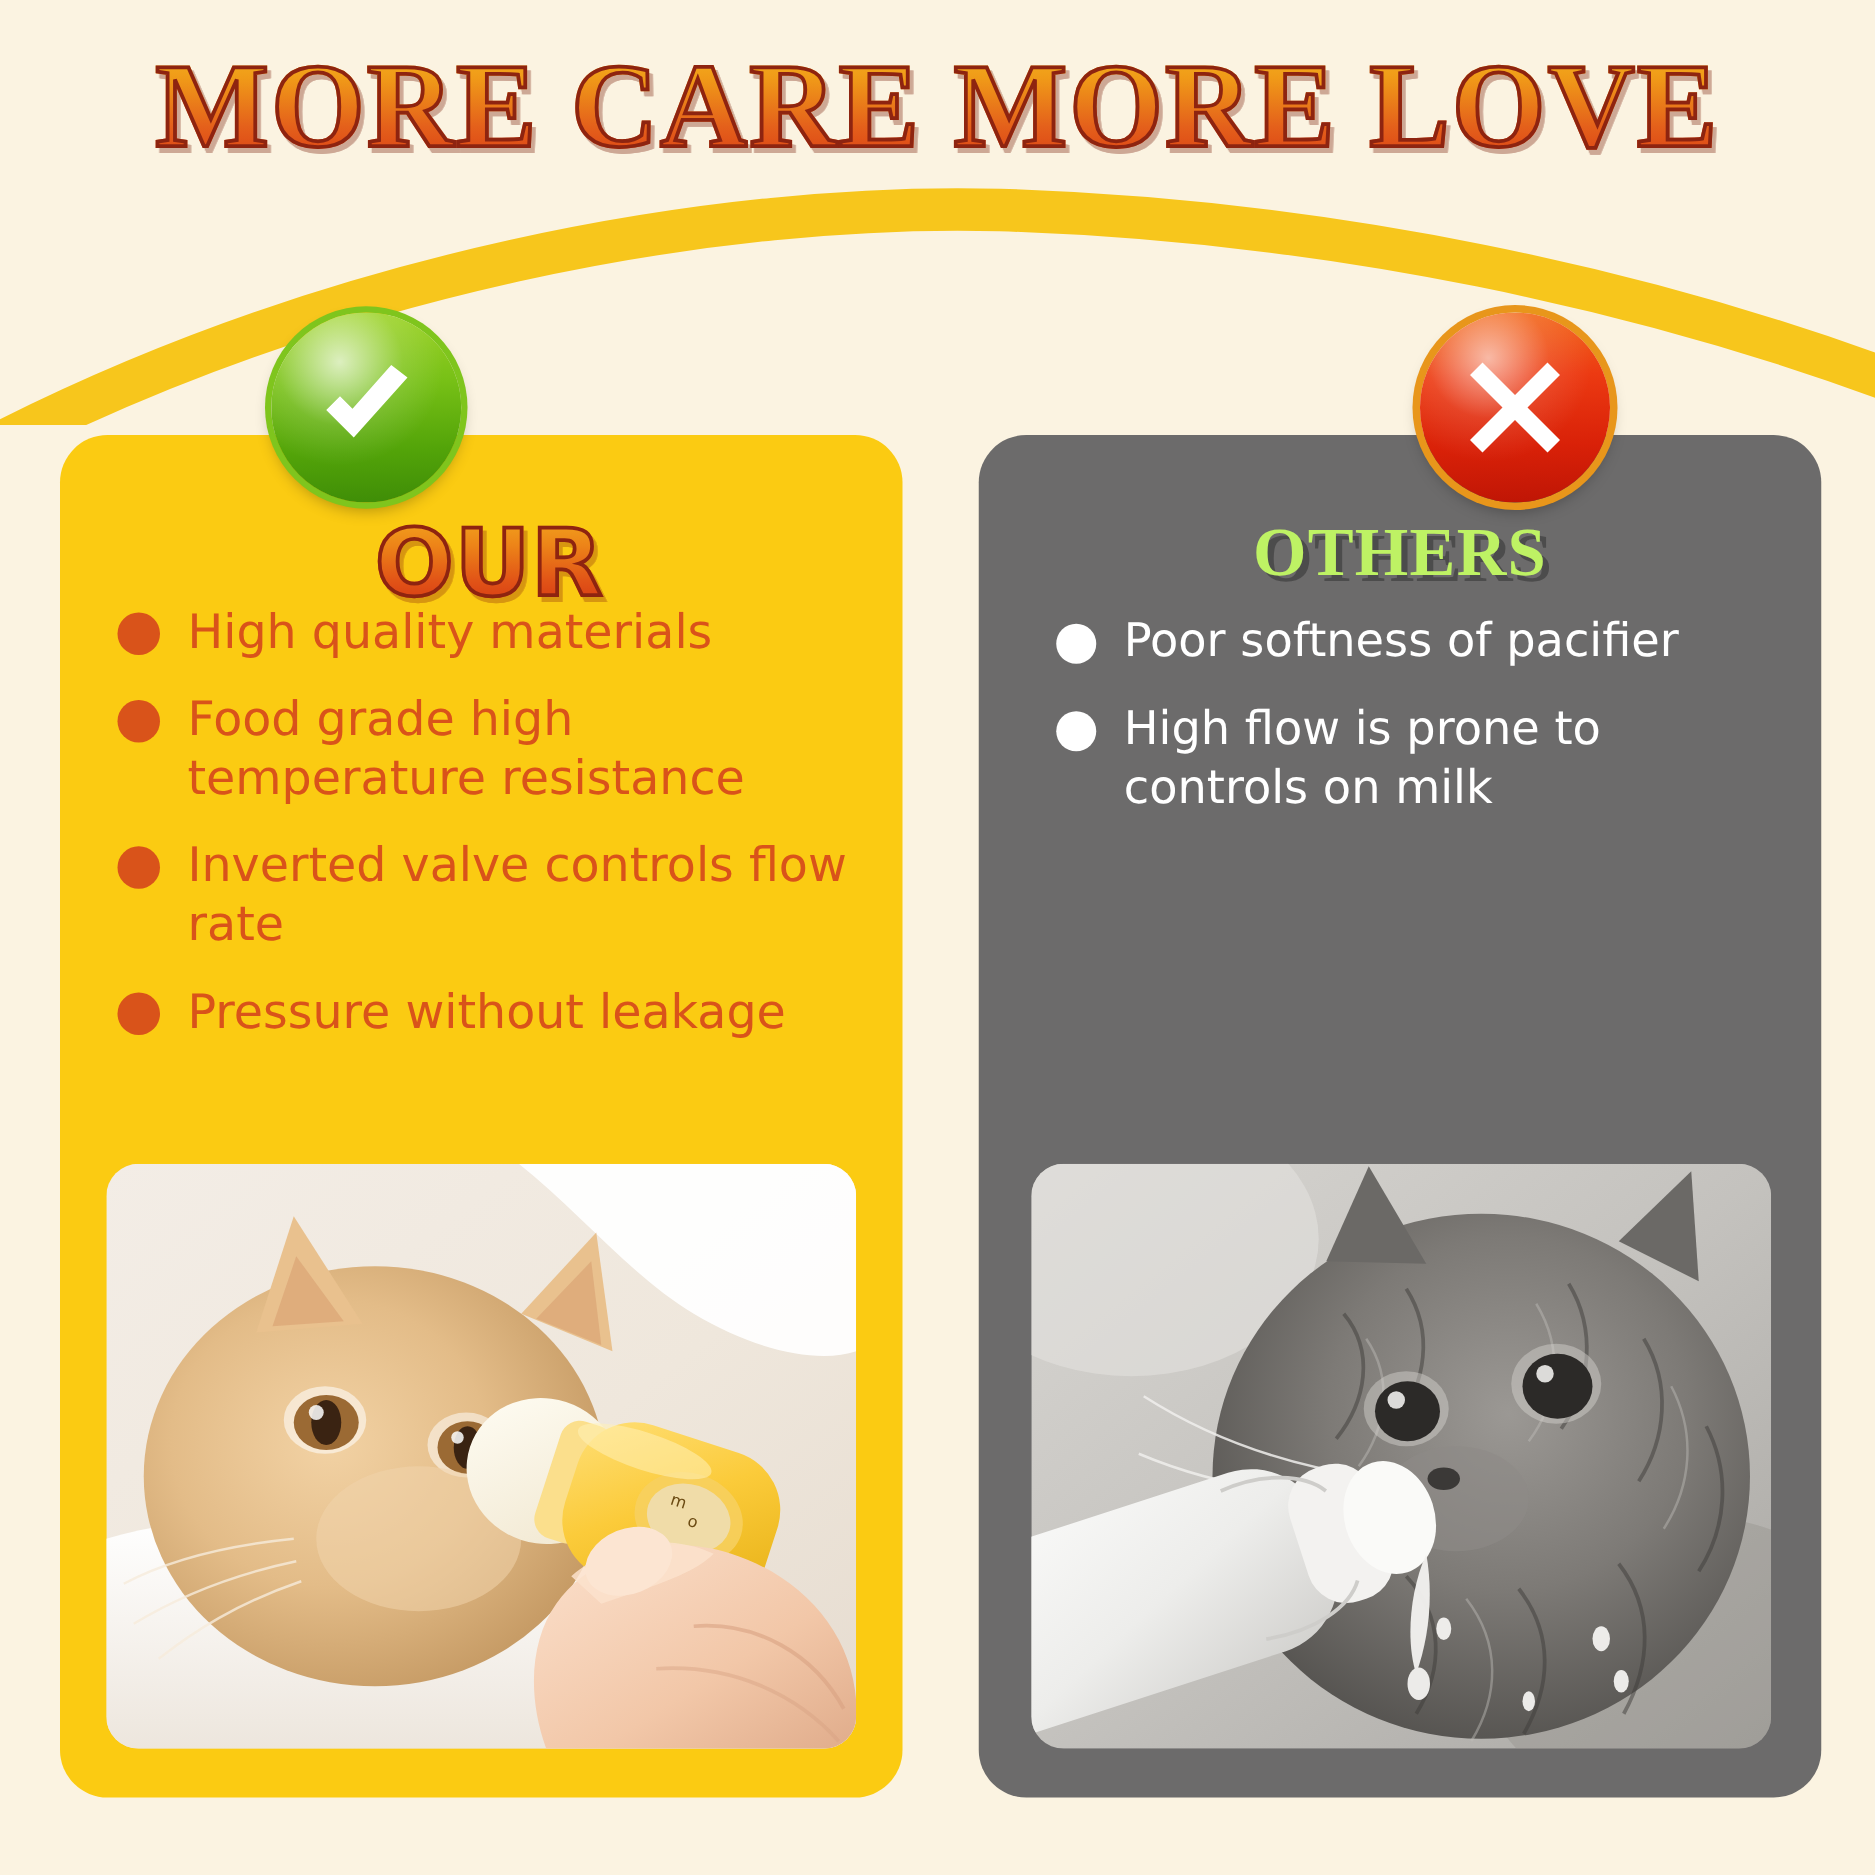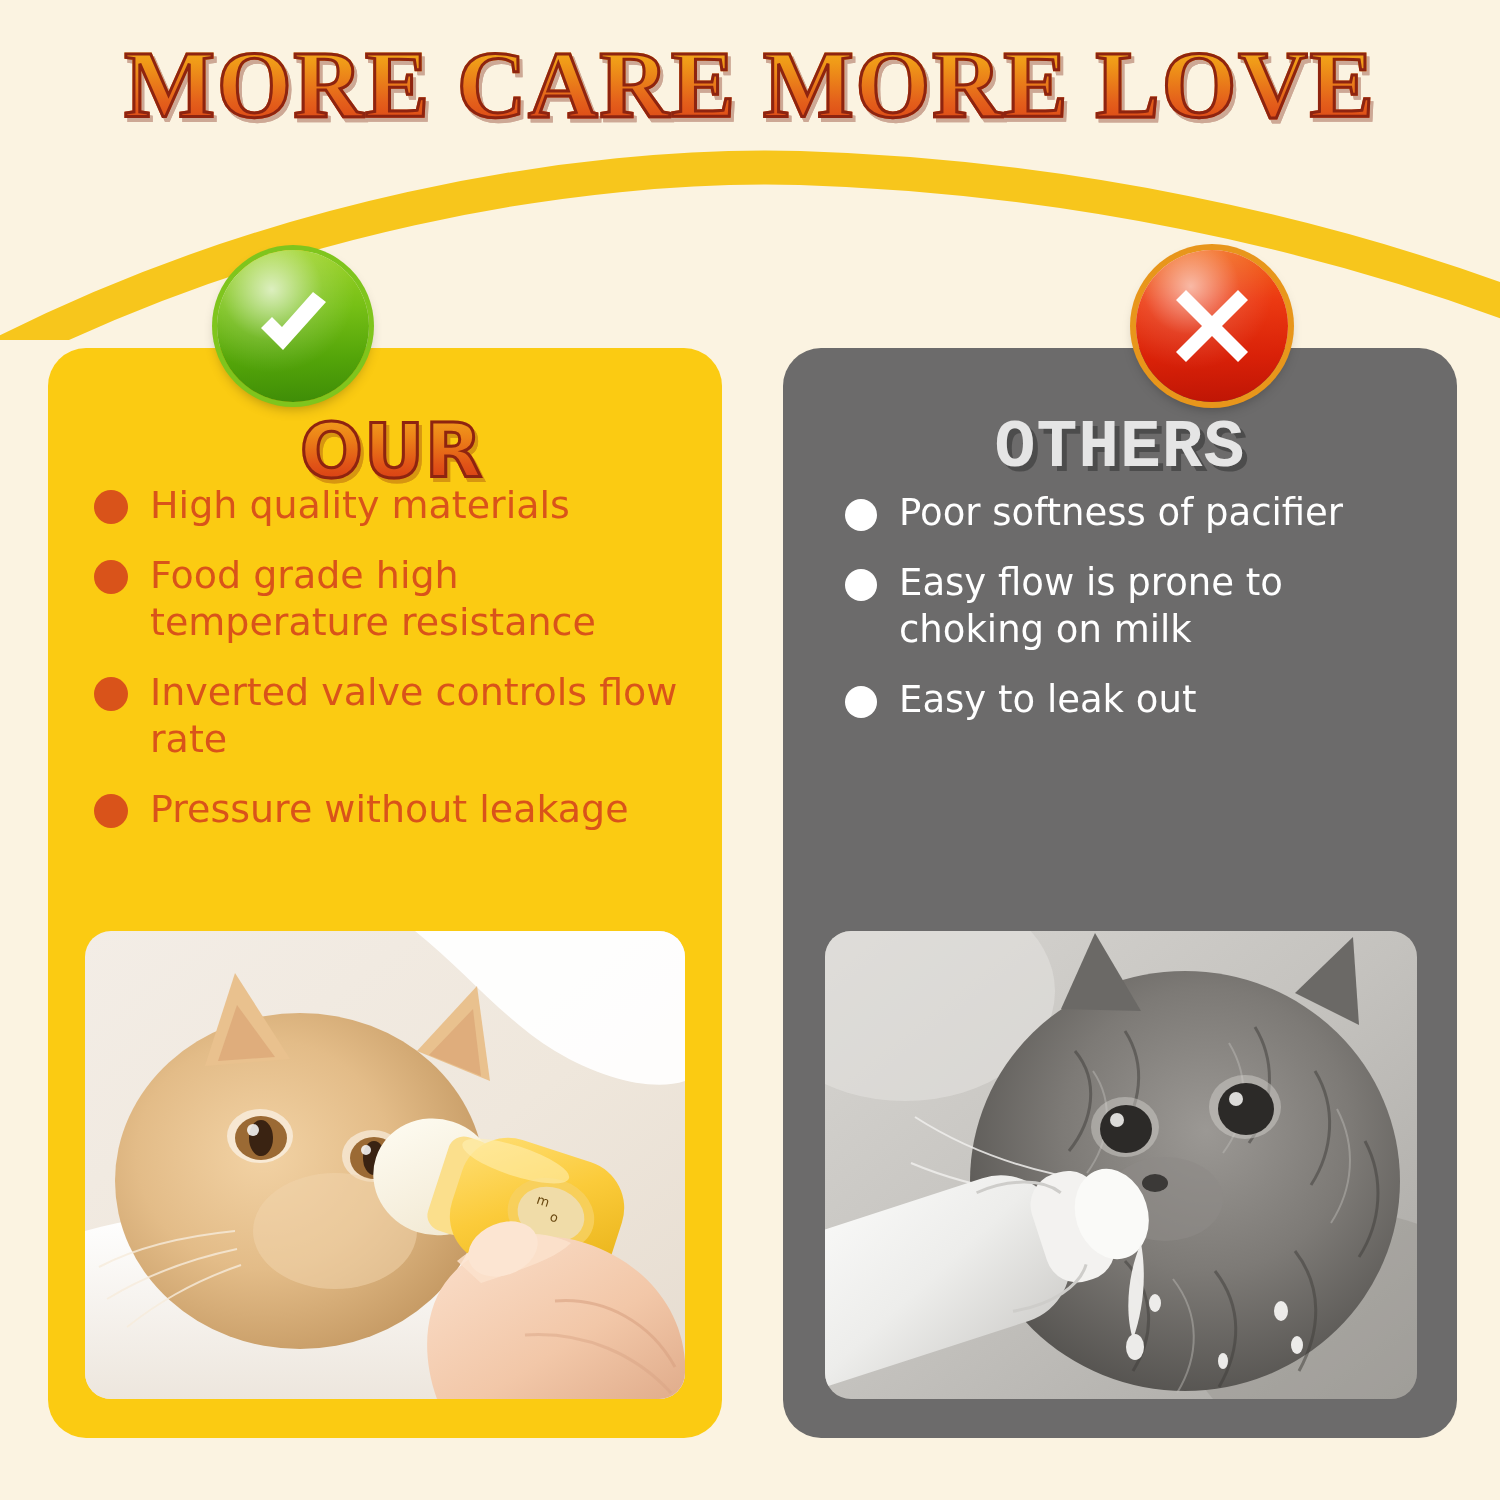--- a/index.html
+++ b/index.html
@@ -125,26 +125,26 @@
     -webkit-background-clip: text;
     background-clip: text;
     color: transparent;
     -webkit-text-stroke: 3px #8E2410;
     paint-order: stroke fill;
     filter: drop-shadow(3px 4px 0px rgba(140,40,12,0.32));
     margin-left: 13px;
   }
   .head-others {
     display: inline-block;
-    font-family: Liberation Mono, monospace;
+    font-family: Liberation Serif, serif;
     font-weight: bold;
-    font-size: 68px;
+    font-size: 55px;
     letter-spacing: 1px;
     line-height: 1;
-    color: #e5e5e5;
+    color: #bef264;
     text-shadow: 5px 5px 0 rgba(30,30,30,0.40);
   }
 
   
   .bullets {
     list-style: none;
     margin: 0;
     padding: 0;
   }
   .bullets.our   { padding: 34px 16px 0 46px; }
@@ -330,25 +330,21 @@
         <span class="head-others">OTHERS</span>
       </div>
 
       <ul class="bullets others">
         <li class="bullet">
           <span class="dot"></span>
           <span class="btext">Poor softness of pacifier</span>
         </li>
         <li class="bullet">
           <span class="dot"></span>
-          <span class="btext">Easy flow is prone to choking on milk</span>
-        </li>
-        <li class="bullet">
-          <span class="dot"></span>
-          <span class="btext">Easy to leak out</span>
+          <span class="btext">High flow is prone to controls on milk</span>
         </li>
       </ul>
 
       <div class="photo">
         <svg viewBox="0 0 592 468" preserveAspectRatio="xMidYMid slice" aria-hidden="true">
           <defs>
             <linearGradient id="bgOth" x1="0" y1="0" x2="1" y2="1">
               <stop offset="0%" stop-color="#D8D6D2"></stop>
               <stop offset="50%" stop-color="#C4C2BE"></stop>
               <stop offset="100%" stop-color="#A9A7A3"></stop>

